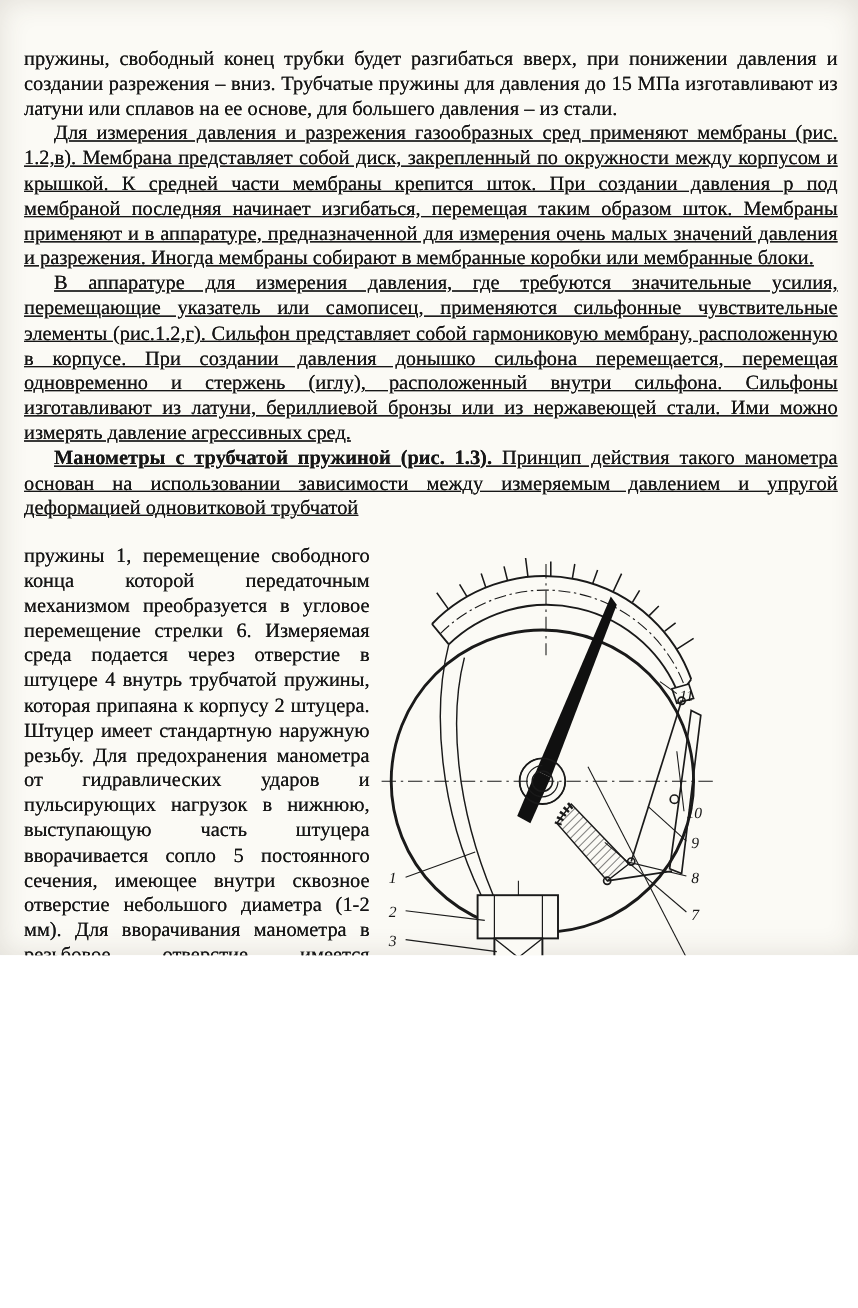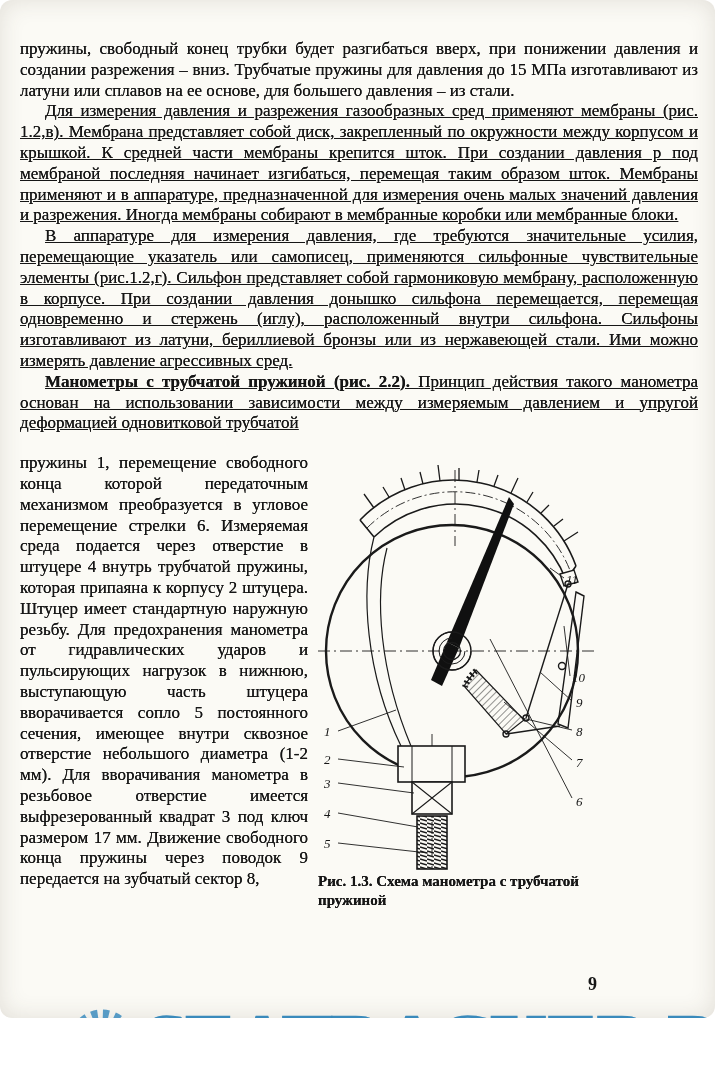--- a/index.html
+++ b/index.html
@@ -1,22 +1,21 @@
 <!DOCTYPE html>
 <html lang="ru"><head>
 <meta charset="utf-8">
 <style>
   *{box-sizing:border-box;}
   html,body{margin:0;padding:0;}
   .page{
-    position:relative;width:715px;height:1018px;overflow:hidden;
+    position:relative;width:715px;height:796px;overflow:hidden;
     background:#fbfaf5;color:#161616;
     font-family:"Liberation Serif",serif;
     box-shadow:inset 0 0 24px rgba(70,55,40,.14);
-    border-radius:12px;
   }
   .content{position:absolute;left:20px;top:39px;width:678px;}
   .para{
     margin:0;font-size:17px;line-height:20.8px;text-align:justify;
     text-shadow:0 0 .35px currentColor;
   }
   .indent{text-indent:25px;text-decoration:underline;}
   .wrap-row{display:flex;align-items:center;}
   .col-left{width:288px;flex:0 0 288px;}
   .fig{margin:0;width:390px;flex:0 0 390px;}
@@ -49,21 +48,21 @@
 </style>
 </head>
 <body>
 
 <div class="page">
 
   <div class="content">
     <p class="para">пружины, свободный конец трубки будет разгибаться вверх, при понижении давления и создании разрежения – вниз. Трубчатые пружины для давления до 15 МПа изготавливают из латуни или сплавов на ее основе, для большего давления – из стали.</p>
     <p class="para indent">Для измерения давления и разрежения газообразных сред применяют мембраны (рис. 1.2,в). Мембрана представляет собой диск, закрепленный по окружности между корпусом и крышкой. К средней части мембраны крепится шток. При создании давления р под мембраной последняя начинает изгибаться, перемещая таким образом шток. Мембраны применяют и в аппаратуре, предназначенной для измерения очень малых значений давления и разрежения. Иногда мембраны собирают в мембранные коробки или мембранные блоки.</p>
     <p class="para indent">В аппаратуре для измерения давления, где требуются значительные усилия, перемещающие указатель или самописец, применяются сильфонные чувствительные элементы (рис.1.2,г). Сильфон представляет собой гармониковую мембрану, расположенную в корпусе. При создании давления донышко сильфона перемещается, перемещая одновременно и стержень (иглу), расположенный внутри сильфона. Сильфоны изготавливают из латуни, бериллиевой бронзы или из нержавеющей стали. Ими можно измерять давление агрессивных сред.</p>
-    <p class="para indent"><b>Манометры с трубчатой пружиной (рис. 2.2).</b> <span>Принцип действия такого манометра основан на использовании зависимости между измеряемым давлением и упругой деформацией одновитковой трубчатой</span></p>
+    <p class="para indent"><b>Манометры с трубчатой пружиной (рис. 1.3).</b> <span>Принцип действия такого манометра основан на использовании зависимости между измеряемым давлением и упругой деформацией одновитковой трубчатой</span></p>
 
     <div class="wrap-row">
       <p class="para col-left">пружины 1, перемещение свободного конца которой передаточным механизмом преобразуется в угловое перемещение стрелки 6. Измеряемая среда подается через отверстие в штуцере 4 внутрь трубчатой пружины, которая припаяна к корпусу 2 штуцера. Штуцер имеет стандартную наружную резьбу. Для предохранения манометра от гидравлических ударов и пульсирующих нагрузок в нижнюю, выступающую часть штуцера вворачивается сопло 5 постоянного сечения, имеющее внутри сквозное отверстие небольшого диаметра (1-2 мм). Для вворачивания манометра в резьбовое отверстие имеется выфрезерованный квадрат 3 под ключ размером 17 мм. Движение свободного конца пружины через поводок 9 передается на зубчатый сектор 8,</p>
 
       <figure class="fig">
         <svg class="fig-svg" width="390" height="436" viewBox="0 0 390 436">
           <defs>
             <pattern id="hatch" width="5" height="5" patternUnits="userSpaceOnUse" patternTransform="rotate(45)">
               <line x1="0" y1="0" x2="0" y2="5" stroke="#2a2a2a" stroke-width="1"></line>
             </pattern>

